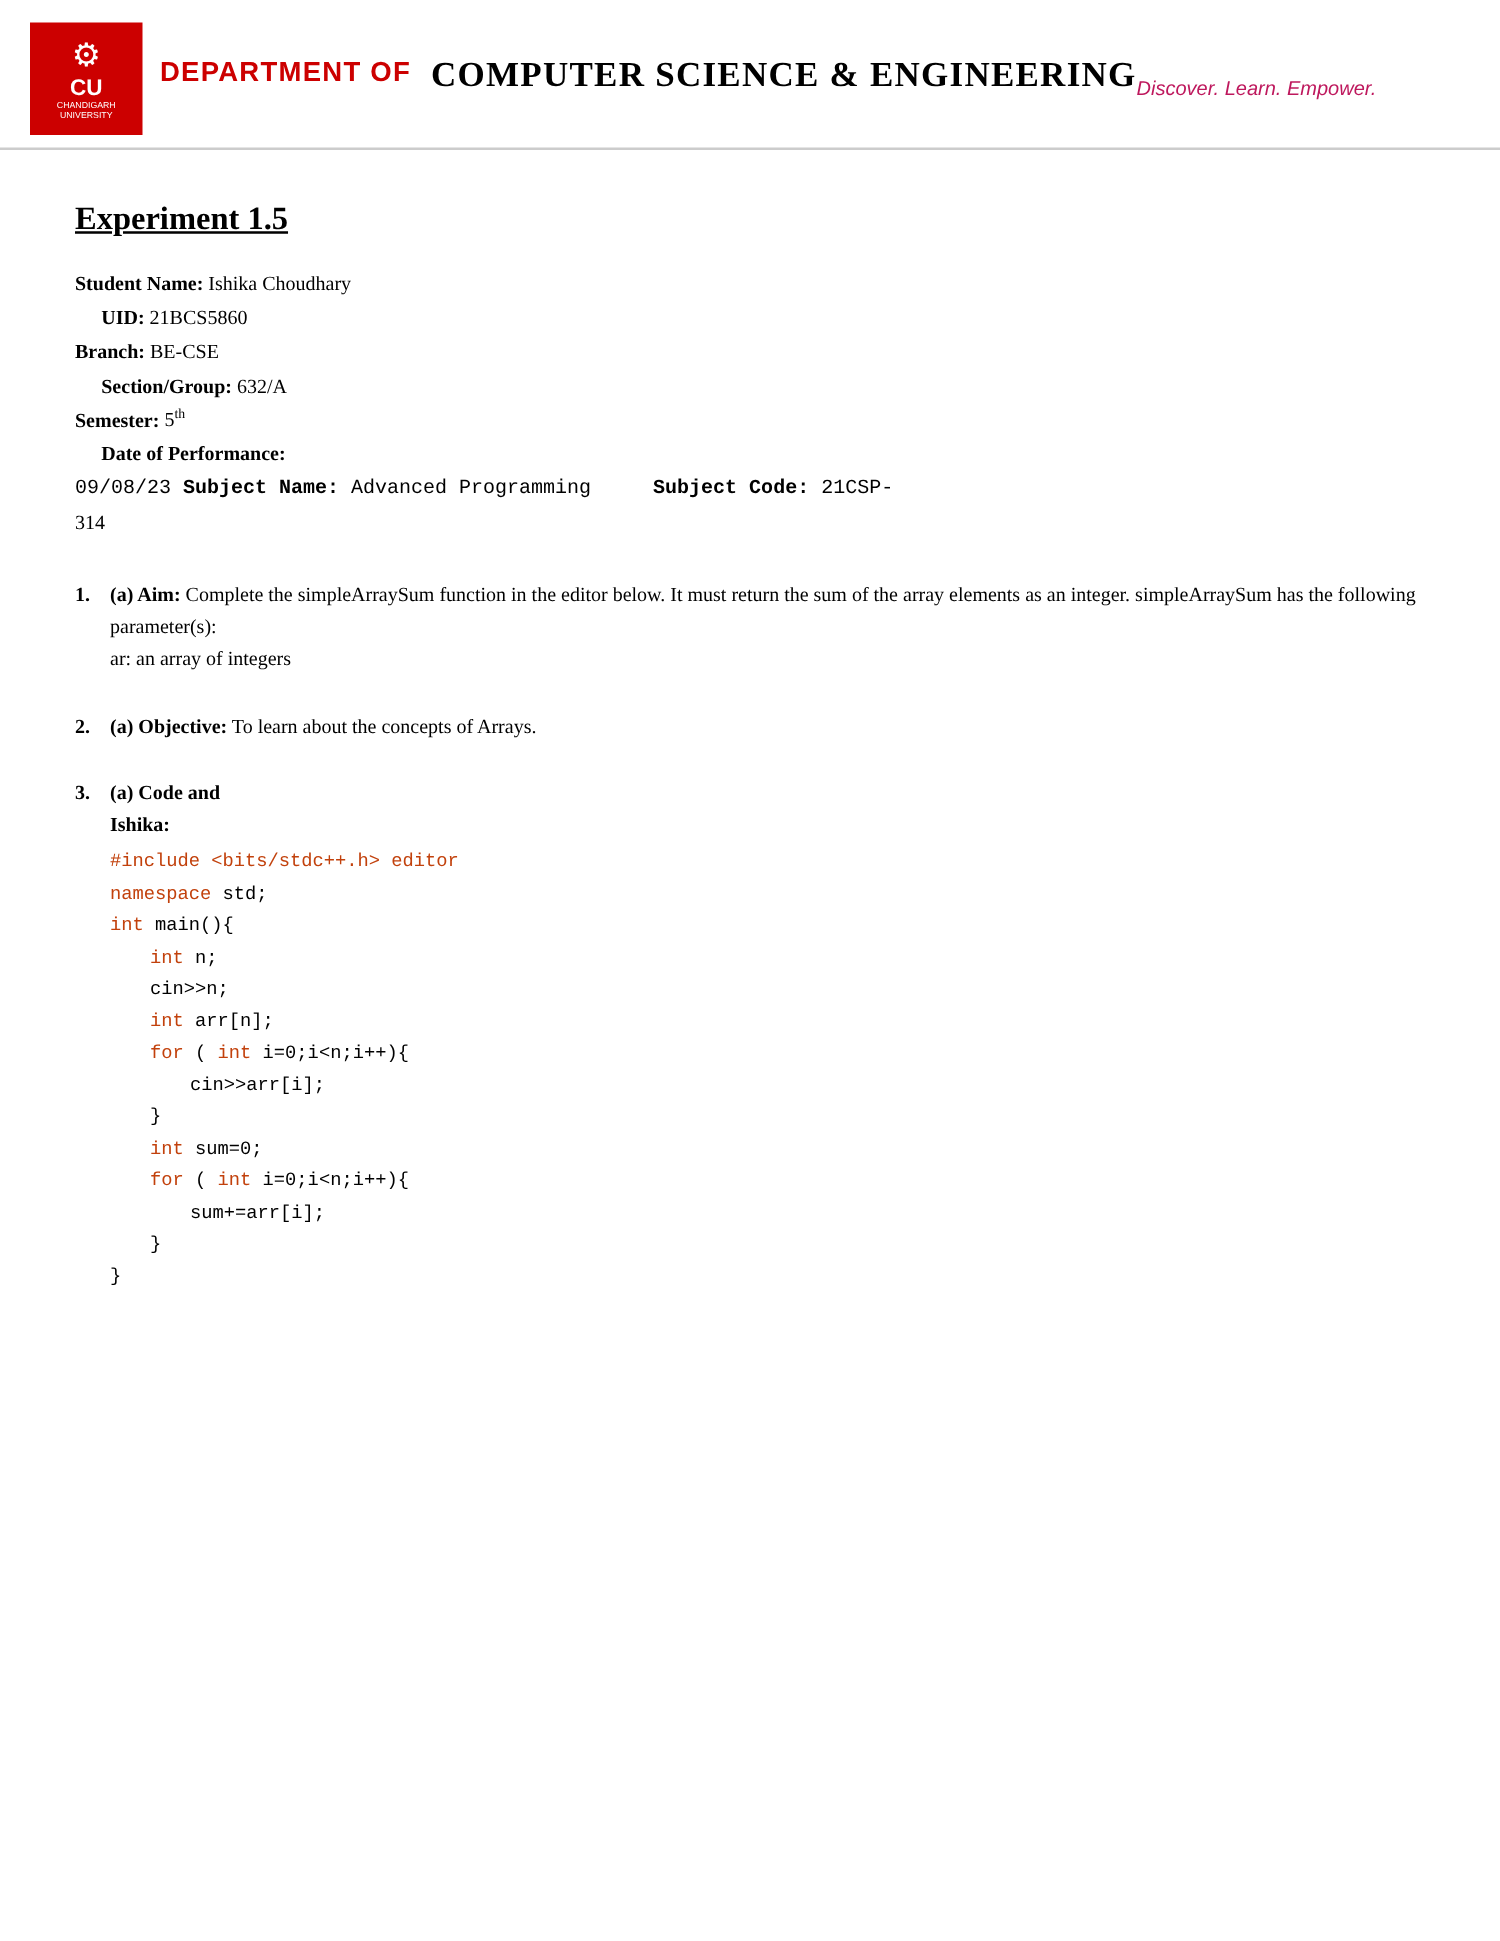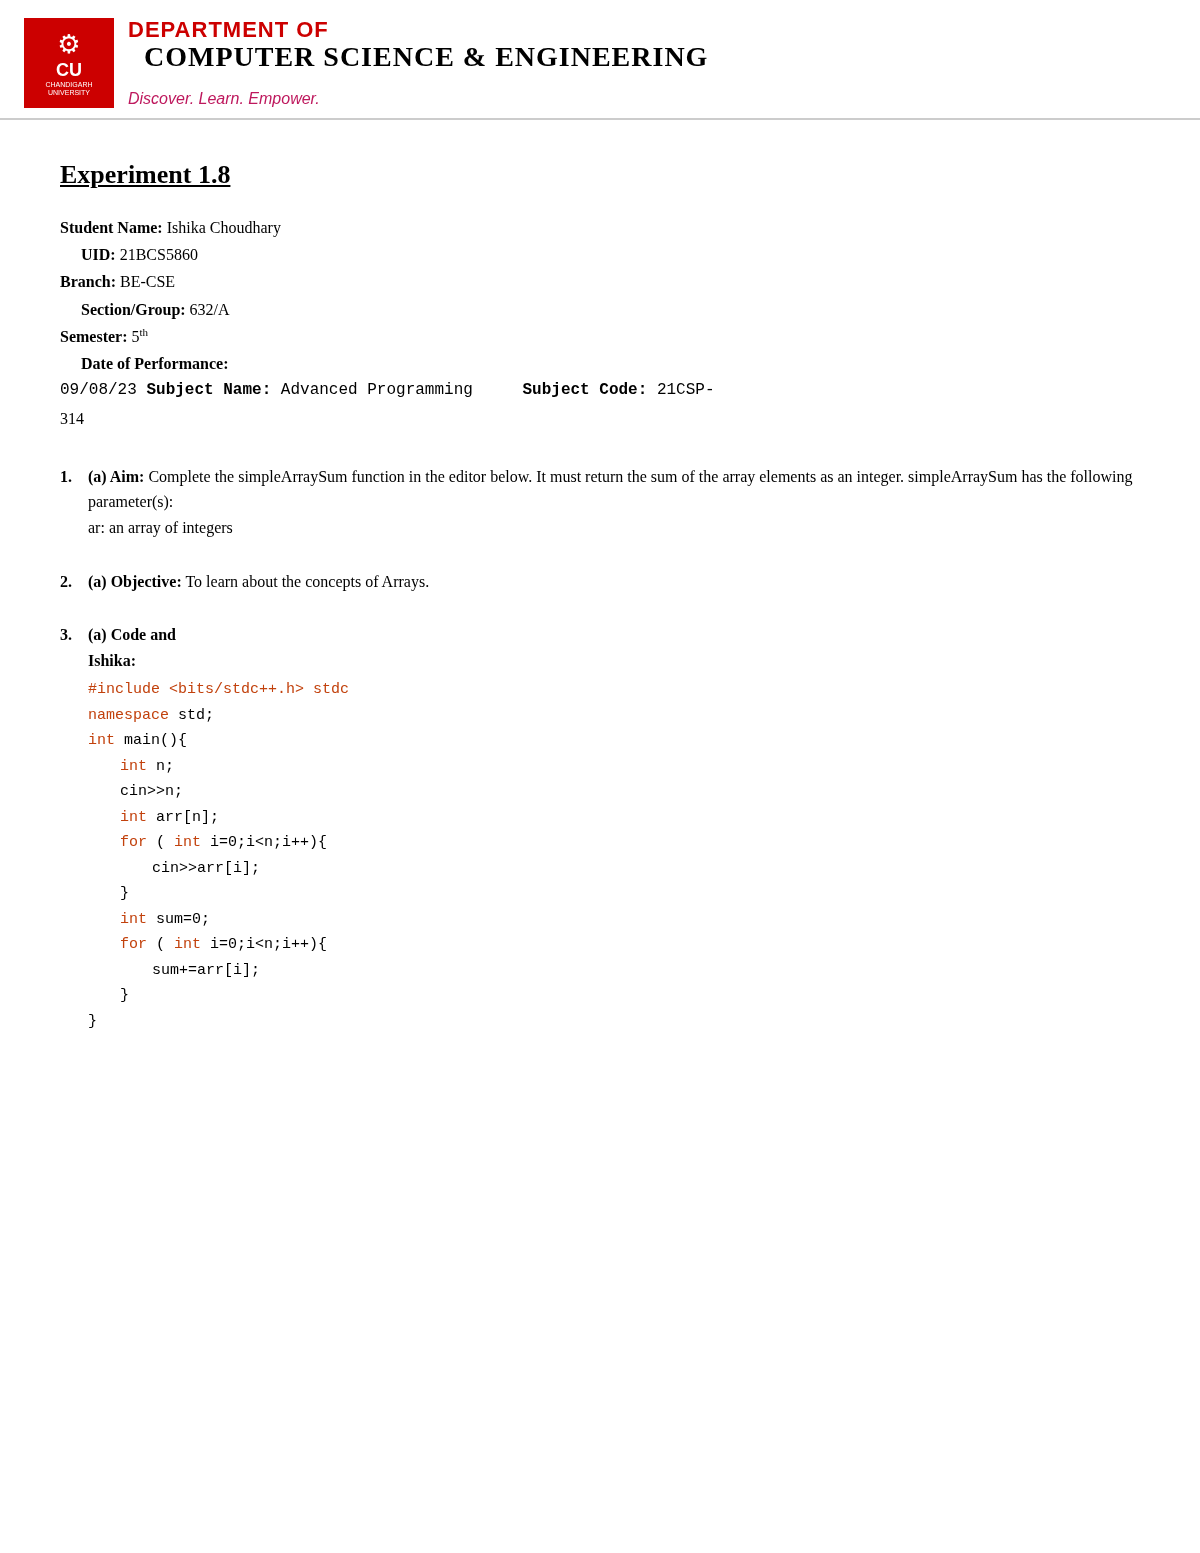--- a/index.html
+++ b/index.html
@@ -53,21 +53,21 @@
     .logo-text-small {
       font-size: 7px;
       color: #ffffff;
       font-family: Arial, sans-serif;
       text-align: center;
       line-height: 1.2;
     }
 
     .header-text {
       display: flex;
-      flex-direction: column;
+      flex-direction: row;
       justify-content: center;
     }
 
     .dept-line {
       font-size: 22px;
       font-weight: bold;
       color: #cc0000;
       font-family: Arial, sans-serif;
       text-transform: uppercase;
       letter-spacing: 1px;
@@ -206,21 +206,21 @@
   </div>
   <div class="header-text">
     <div class="dept-line">DEPARTMENT OF</div>
     <div class="dept-main">COMPUTER SCIENCE &amp; ENGINEERING</div>
     <div class="tagline">Discover. Learn. Empower.</div>
   </div>
 </div>
 
 <div class="content">
 
-  <div class="experiment-title">Experiment 1.8</div>
+  <div class="experiment-title">Experiment 1.5</div>
 
   <div class="info-table">
     <div class="info-row">
       <div class="info-left">
         <span class="info-label">Student Name:</span>
         <span class="info-value"> Ishika Choudhary</span>
       </div>
       <div class="info-right">
         <span class="info-label">UID:</span>
         <span class="info-value"> 21BCS5860</span>
@@ -289,21 +289,21 @@
         <div>
           <span class="bold-label">(a) Code and</span>
         </div>
         <div>
           <span class="bold-label">Ishika: </span>
           
           <div class="code-block">
             <div>
               <span class="kw-blue">#include</span>
               <span class="kw-blue"> &lt;bits/stdc++.h&gt;</span>
-              <span class="kw-blue"> stdc</span>
+              <span class="kw-blue"> editor</span>
             </div>
             <div>
               <span class="kw-blue">namespace</span>
               <span class="kw-black"> std;</span>
             </div>
             <div>
               <span class="kw-blue">int</span>
               <span class="kw-black"> main(){</span>
             </div>
             <div class="code-indent-1">

